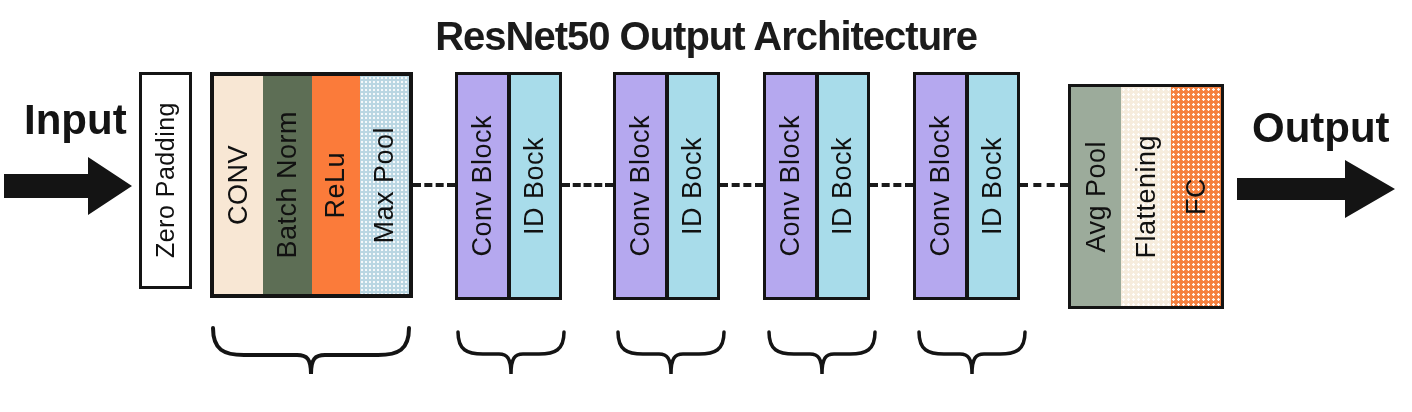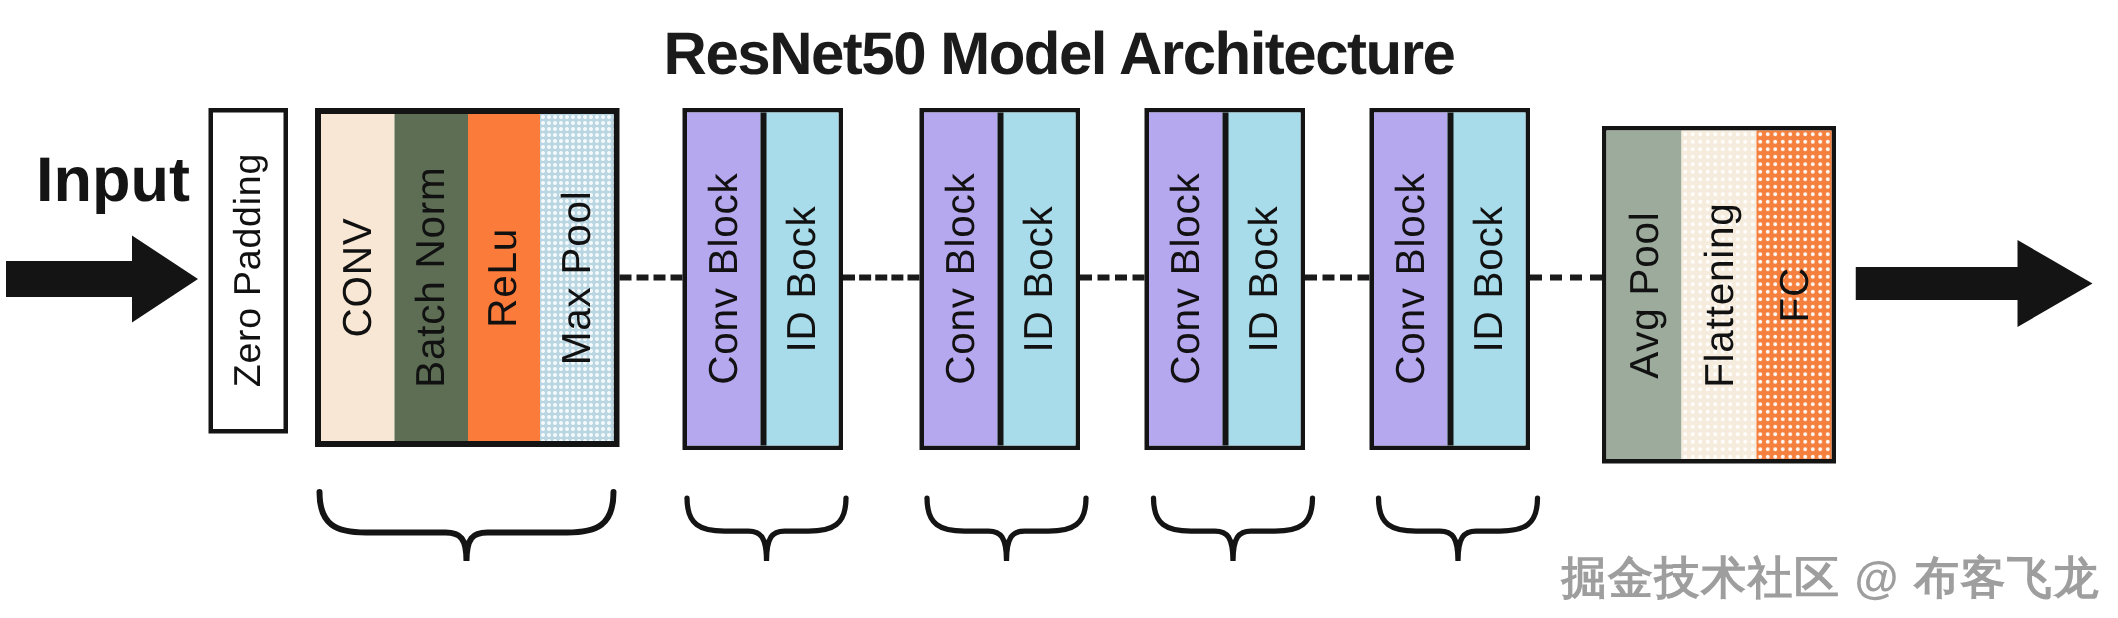--- a/index.html
+++ b/index.html
@@ -64,21 +64,21 @@
     position:absolute;right:12px;bottom:6px;font-size:30px;font-weight:bold;
     color:#9e9e9e;text-shadow:2px 2px 1px #ffffff,1px 1px 0 #ffffff;
     letter-spacing:1px;
   }
 </style>
 </head>
 <body>
 
 <div class="canvas">
 
-  <h1 class="title">ResNet50 Model Architecture</h1>
+  <h1 class="title">ResNet50 Output Architecture</h1>
 
   <div class="io-label input">Input</div>
 
   <svg class="arrow in" width="130" height="62" viewBox="0 0 130 62">
     <polygon points="0,19 84,19 84,2 128,31 84,60 84,43 0,43" fill="#141414"></polygon>
   </svg>
 
   <div class="zp-box">
     <span class="vtext">Zero Padding</span>
   </div>
@@ -149,20 +149,21 @@
       <span class="vtext">Avg Pool</span>
     </div>
     <div class="seg dotted" style="background-color: rgb(246, 236, 221);">
       <span class="vtext">Flattening</span>
     </div>
     <div class="seg dotted" style="background-color: rgb(245, 128, 62);">
       <span class="vtext">FC</span>
     </div>
   </div>
 
+  <div class="io-label output">Output</div>
 
   <svg class="arrow out" width="160" height="62" viewBox="0 0 160 62">
     <polygon points="0,20 108,20 108,2 158,31 108,60 108,42 0,42" fill="#141414"></polygon>
   </svg>
 
   <svg class="brace b1" width="202" height="56" viewBox="0 0 202 56">
     <path d="M3,6 C3,28 14,33 34,33 L87,33 C97,33 101,37 101,52 C101,37 105,33 115,33 L168,33 C188,33 199,28 199,6" fill="none" stroke="#141414" stroke-width="4" stroke-linecap="round"></path>
   </svg>
   <svg class="brace b2" width="112" height="56" viewBox="0 0 112 56">
     <path d="M3,10 C3,28 12,32 28,32 L44,32 C52,32 56,36 56,52 C56,36 60,32 68,32 L84,32 C100,32 109,28 109,10" fill="none" stroke="#141414" stroke-width="3.5" stroke-linecap="round"></path>
@@ -170,15 +171,14 @@
   <svg class="brace b3" width="112" height="56" viewBox="0 0 112 56">
     <path d="M3,10 C3,28 12,32 28,32 L44,32 C52,32 56,36 56,52 C56,36 60,32 68,32 L84,32 C100,32 109,28 109,10" fill="none" stroke="#141414" stroke-width="3.5" stroke-linecap="round"></path>
   </svg>
   <svg class="brace b4" width="112" height="56" viewBox="0 0 112 56">
     <path d="M3,10 C3,28 12,32 28,32 L44,32 C52,32 56,36 56,52 C56,36 60,32 68,32 L84,32 C100,32 109,28 109,10" fill="none" stroke="#141414" stroke-width="3.5" stroke-linecap="round"></path>
   </svg>
   <svg class="brace b5" width="112" height="56" viewBox="0 0 112 56">
     <path d="M3,10 C3,28 12,32 28,32 L44,32 C52,32 56,36 56,52 C56,36 60,32 68,32 L84,32 C100,32 109,28 109,10" fill="none" stroke="#141414" stroke-width="3.5" stroke-linecap="round"></path>
   </svg>
 
-  <div class="watermark">掘金技术社区 @ 布客飞龙</div>
 
 </div>
 
 </body></html>

